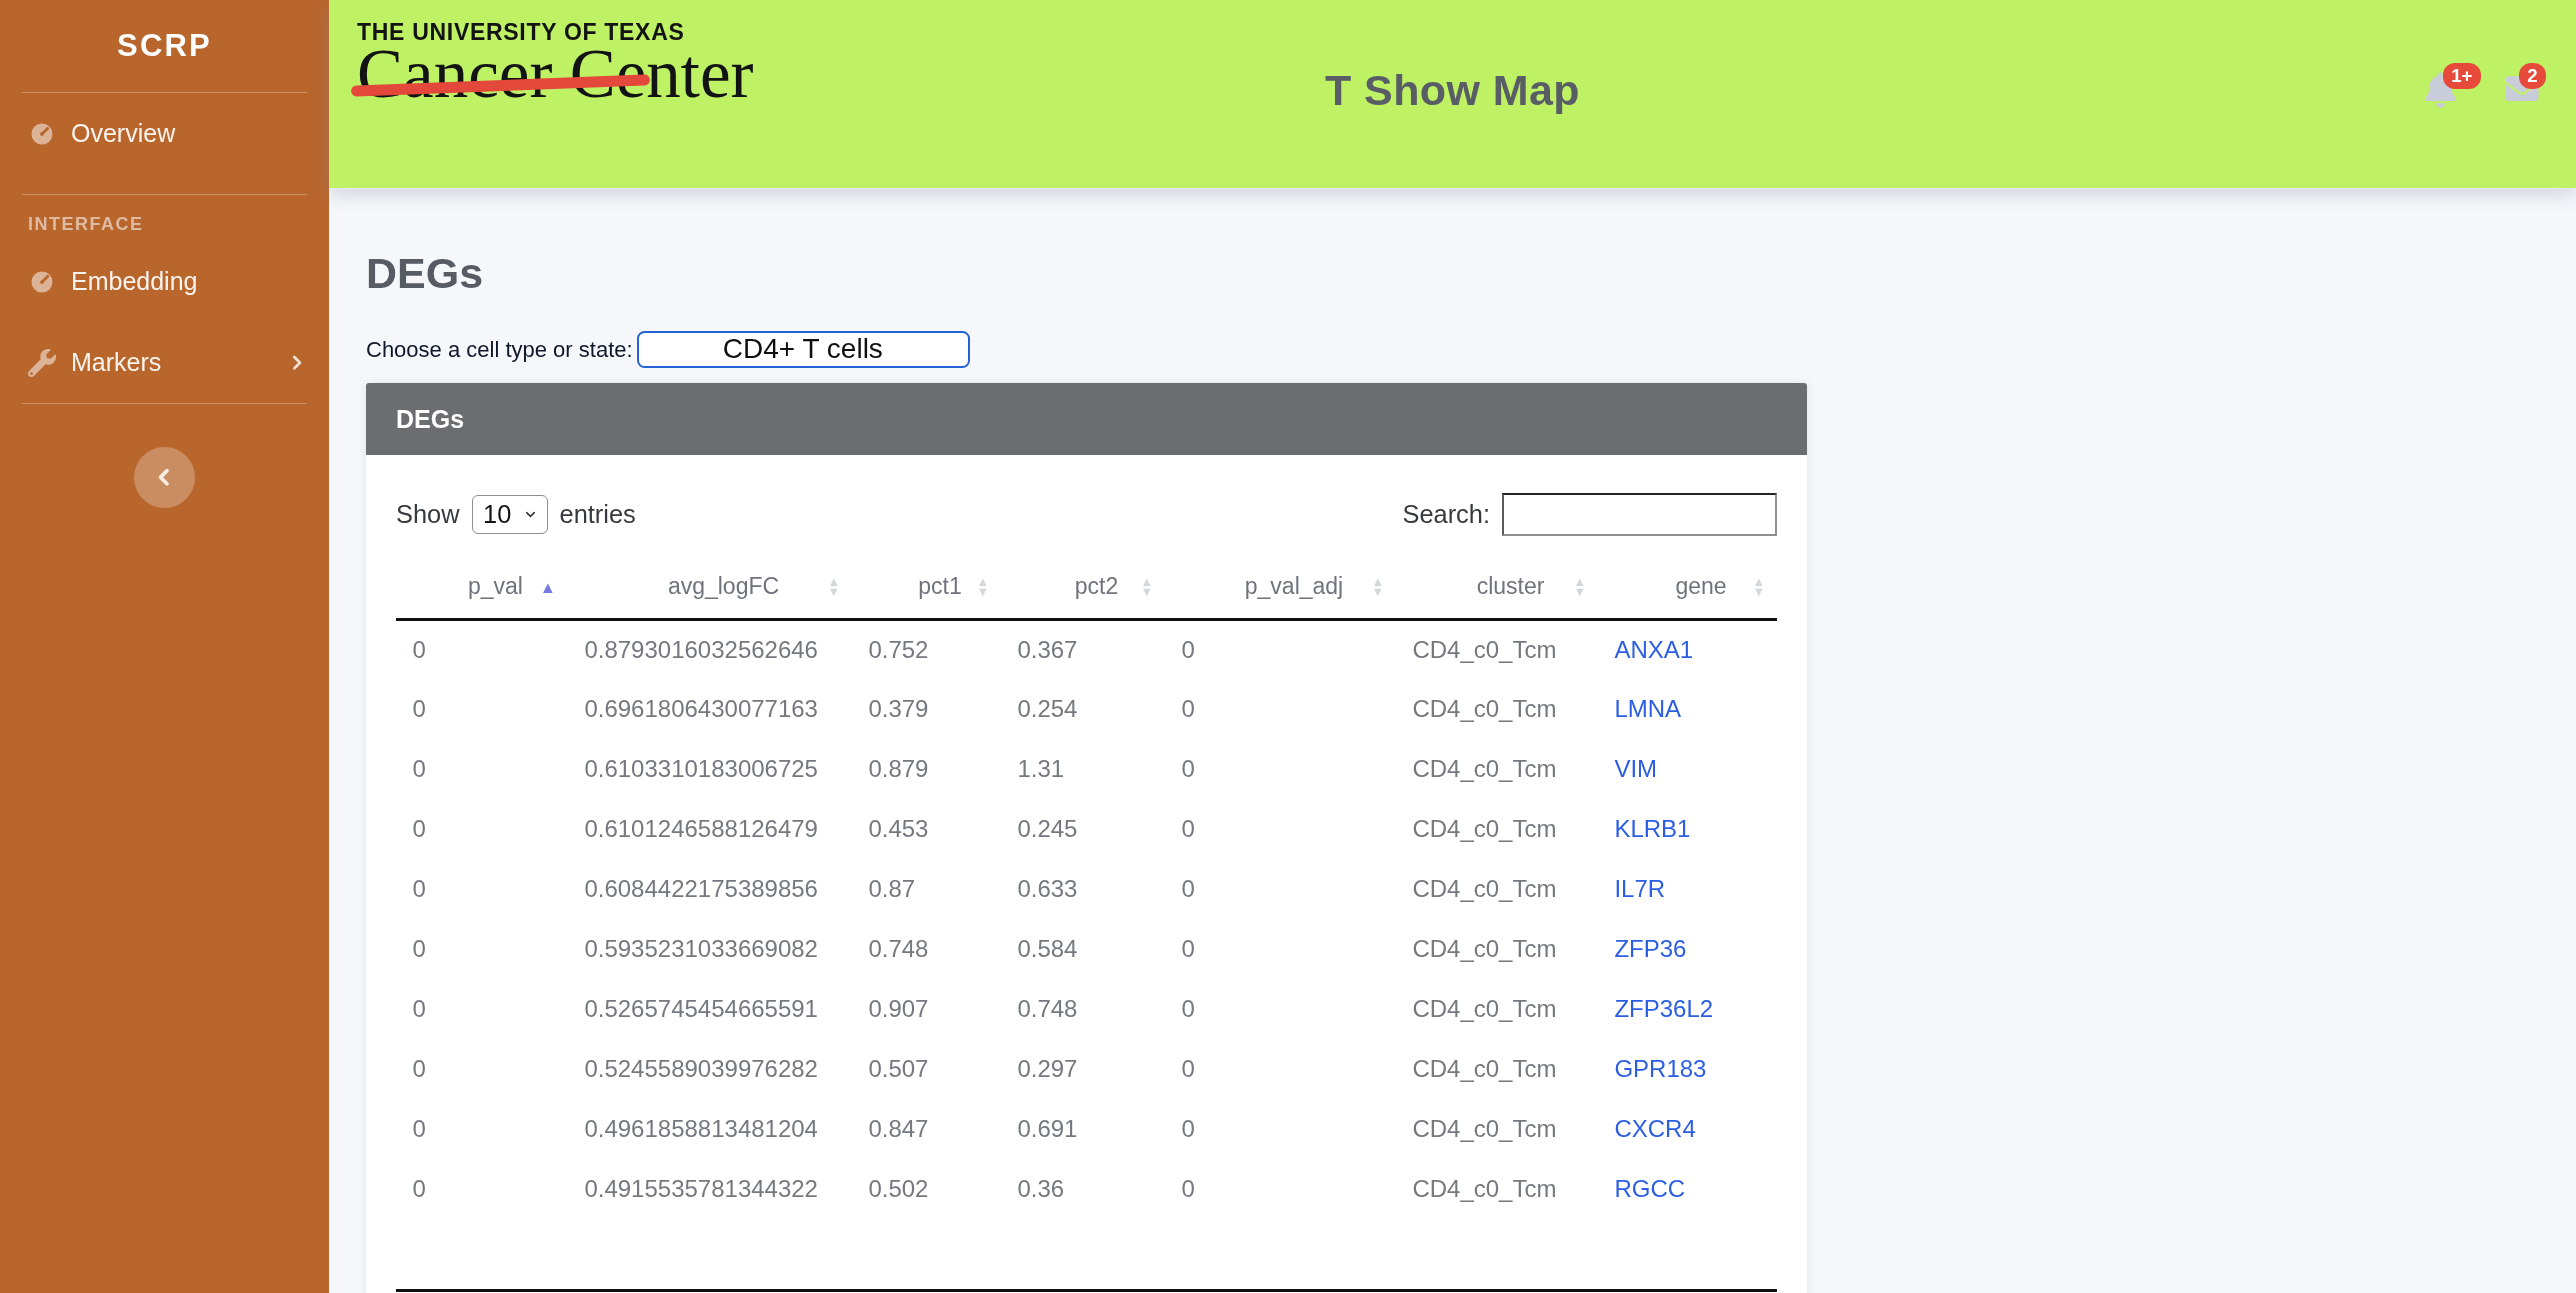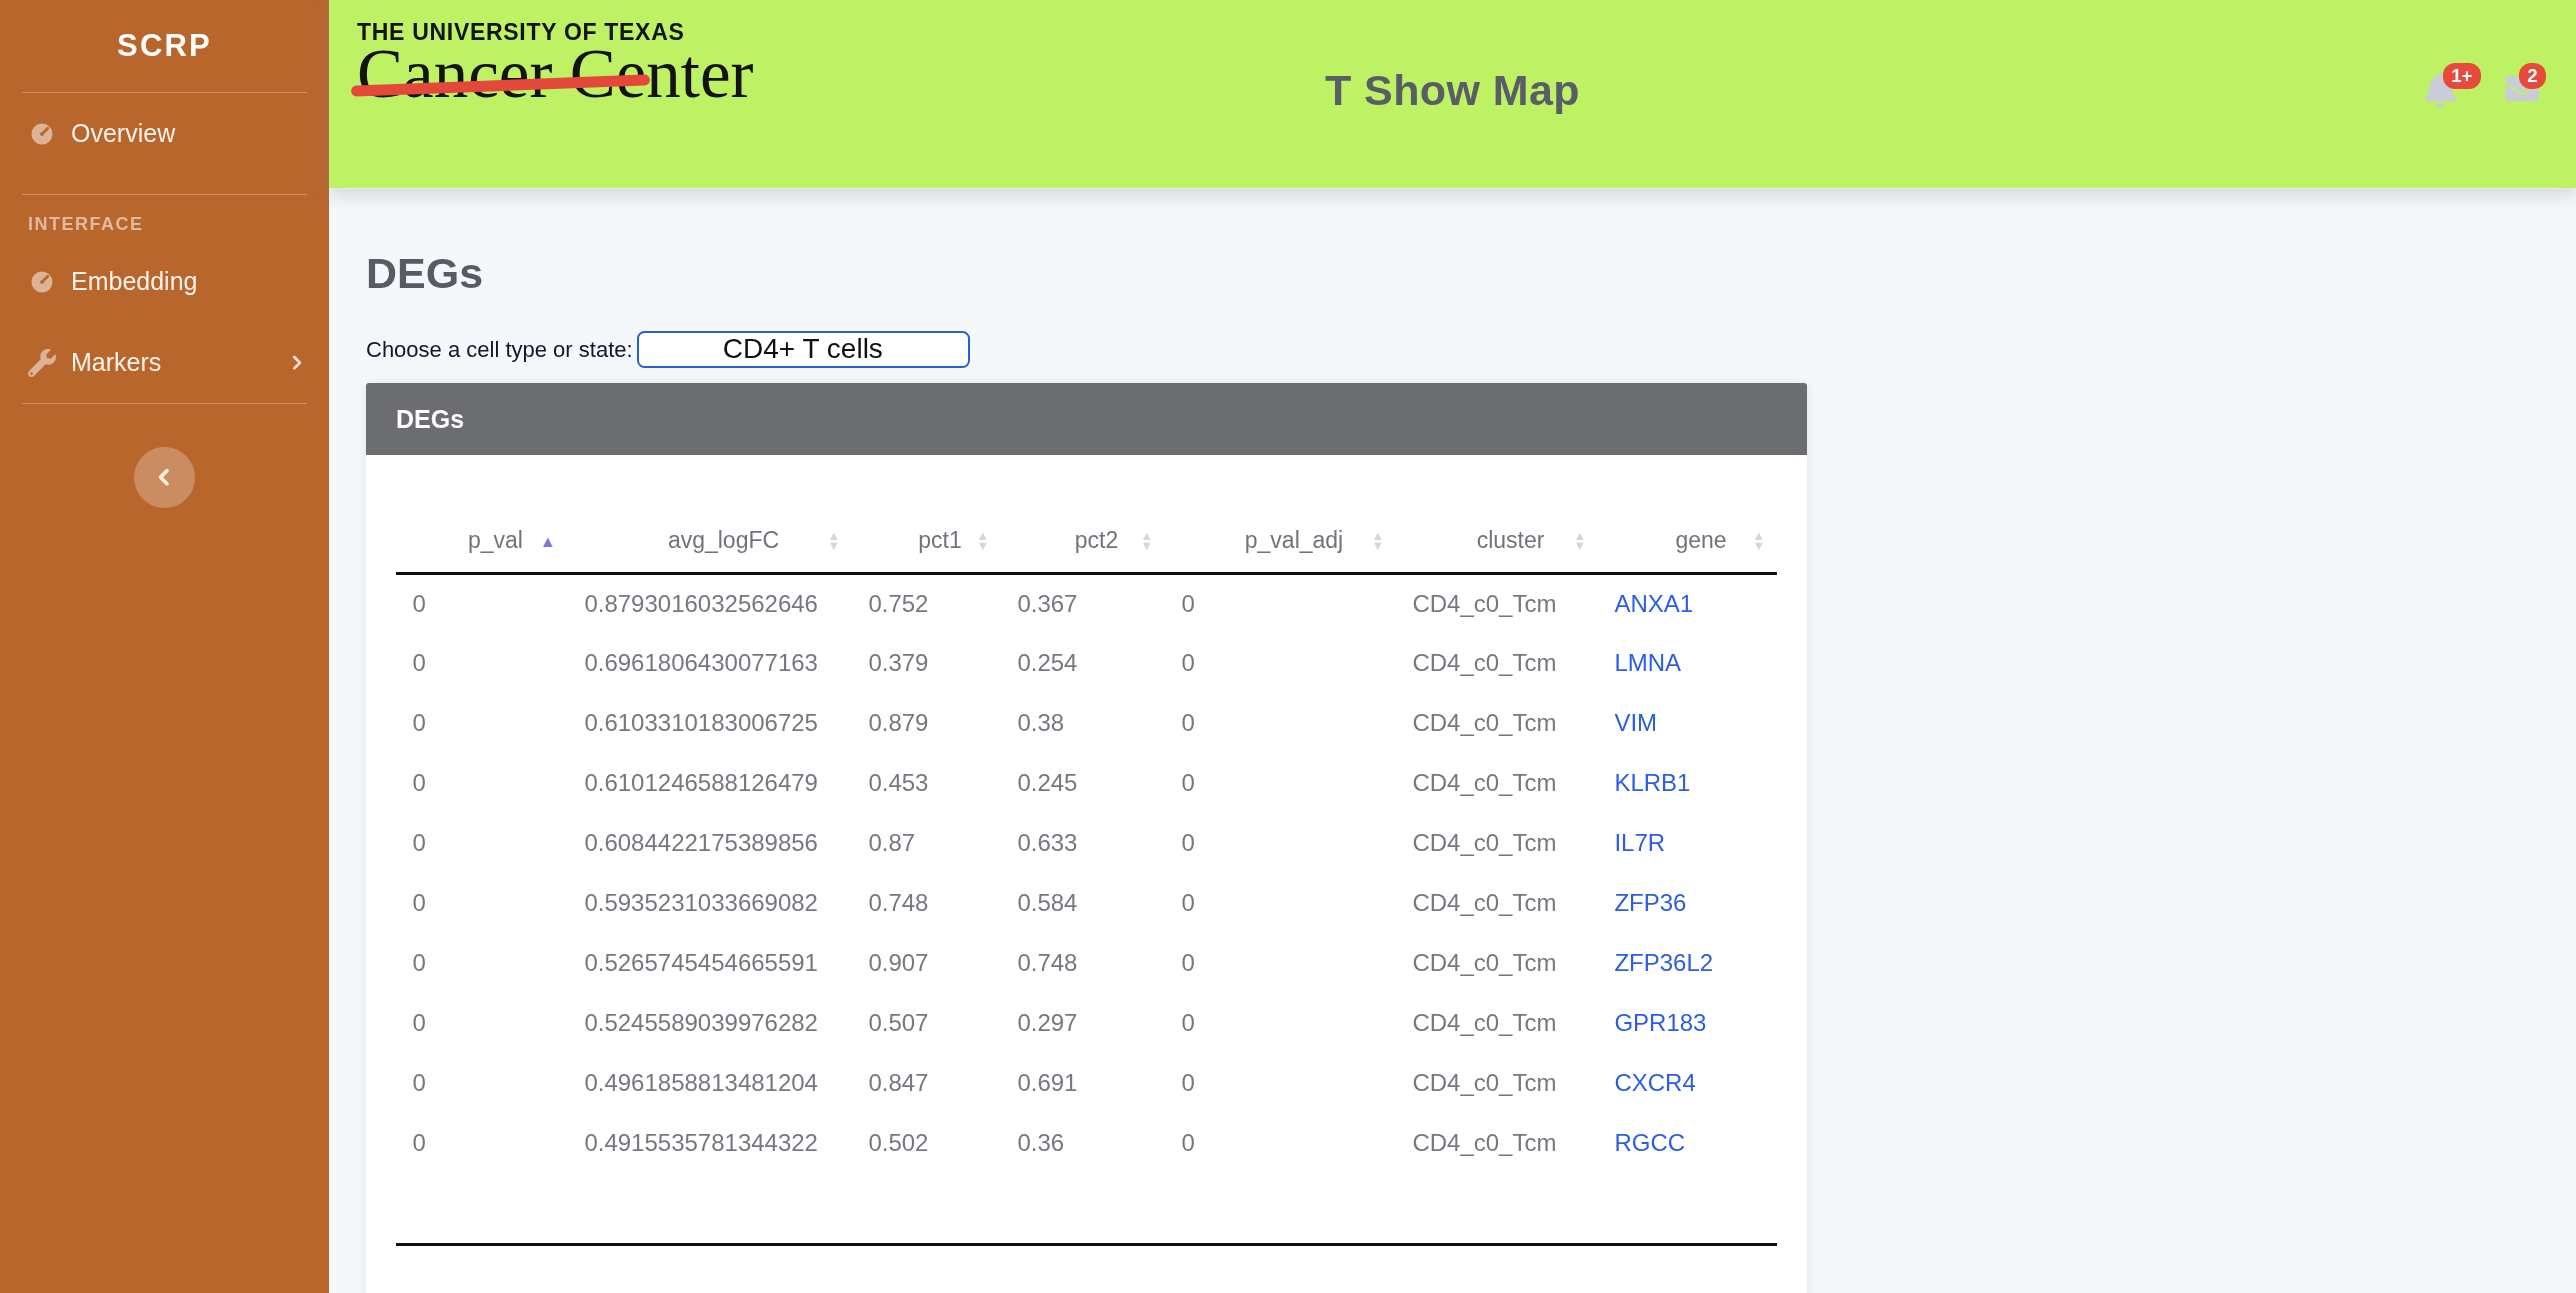--- a/index.html
+++ b/index.html
@@ -236,20 +236,36 @@
         </svg>
       </div>
     </div>
 
     <div class="panel">
       <div class="panel-header">
         <span class="panel-title">DEGs</span>
       </div>
       <div class="panel-body">
 
+        <div class="controls-row">
+          <div class="ctrl-left">
+            <span class="ctrl-text">Show</span>
+            <div class="page-length-select" role="combobox">
+              <span class="sel-text">10</span>
+              <svg viewBox="0 0 24 24">
+                <path d="M6 9l6 6 6-6" fill="none" stroke="currentColor" stroke-width="2.4" stroke-linecap="round" stroke-linejoin="round"></path>
+              </svg>
+            </div>
+            <span class="ctrl-text">entries</span>
+          </div>
+          <div class="ctrl-right">
+            <span class="ctrl-text">Search:</span>
+            <input class="search-input" type="text" value="" style="">
+          </div>
+        </div>
 
         <table class="degs">
           <colgroup>
               <col>
               <col>
               <col>
               <col>
               <col>
               <col>
               <col>
@@ -301,21 +317,21 @@
                 <td>0.379</td>
                 <td>0.254</td>
                 <td>0</td>
                 <td>CD4_c0_Tcm</td>
                 <td><a class="gene-link">LMNA</a></td>
               </tr>
               <tr>
                 <td>0</td>
                 <td>0.6103310183006725</td>
                 <td>0.879</td>
-                <td>0.38</td>
+                <td>1.31</td>
                 <td>0</td>
                 <td>CD4_c0_Tcm</td>
                 <td><a class="gene-link">VIM</a></td>
               </tr>
               <tr>
                 <td>0</td>
                 <td>0.6101246588126479</td>
                 <td>0.453</td>
                 <td>0.245</td>
                 <td>0</td>

